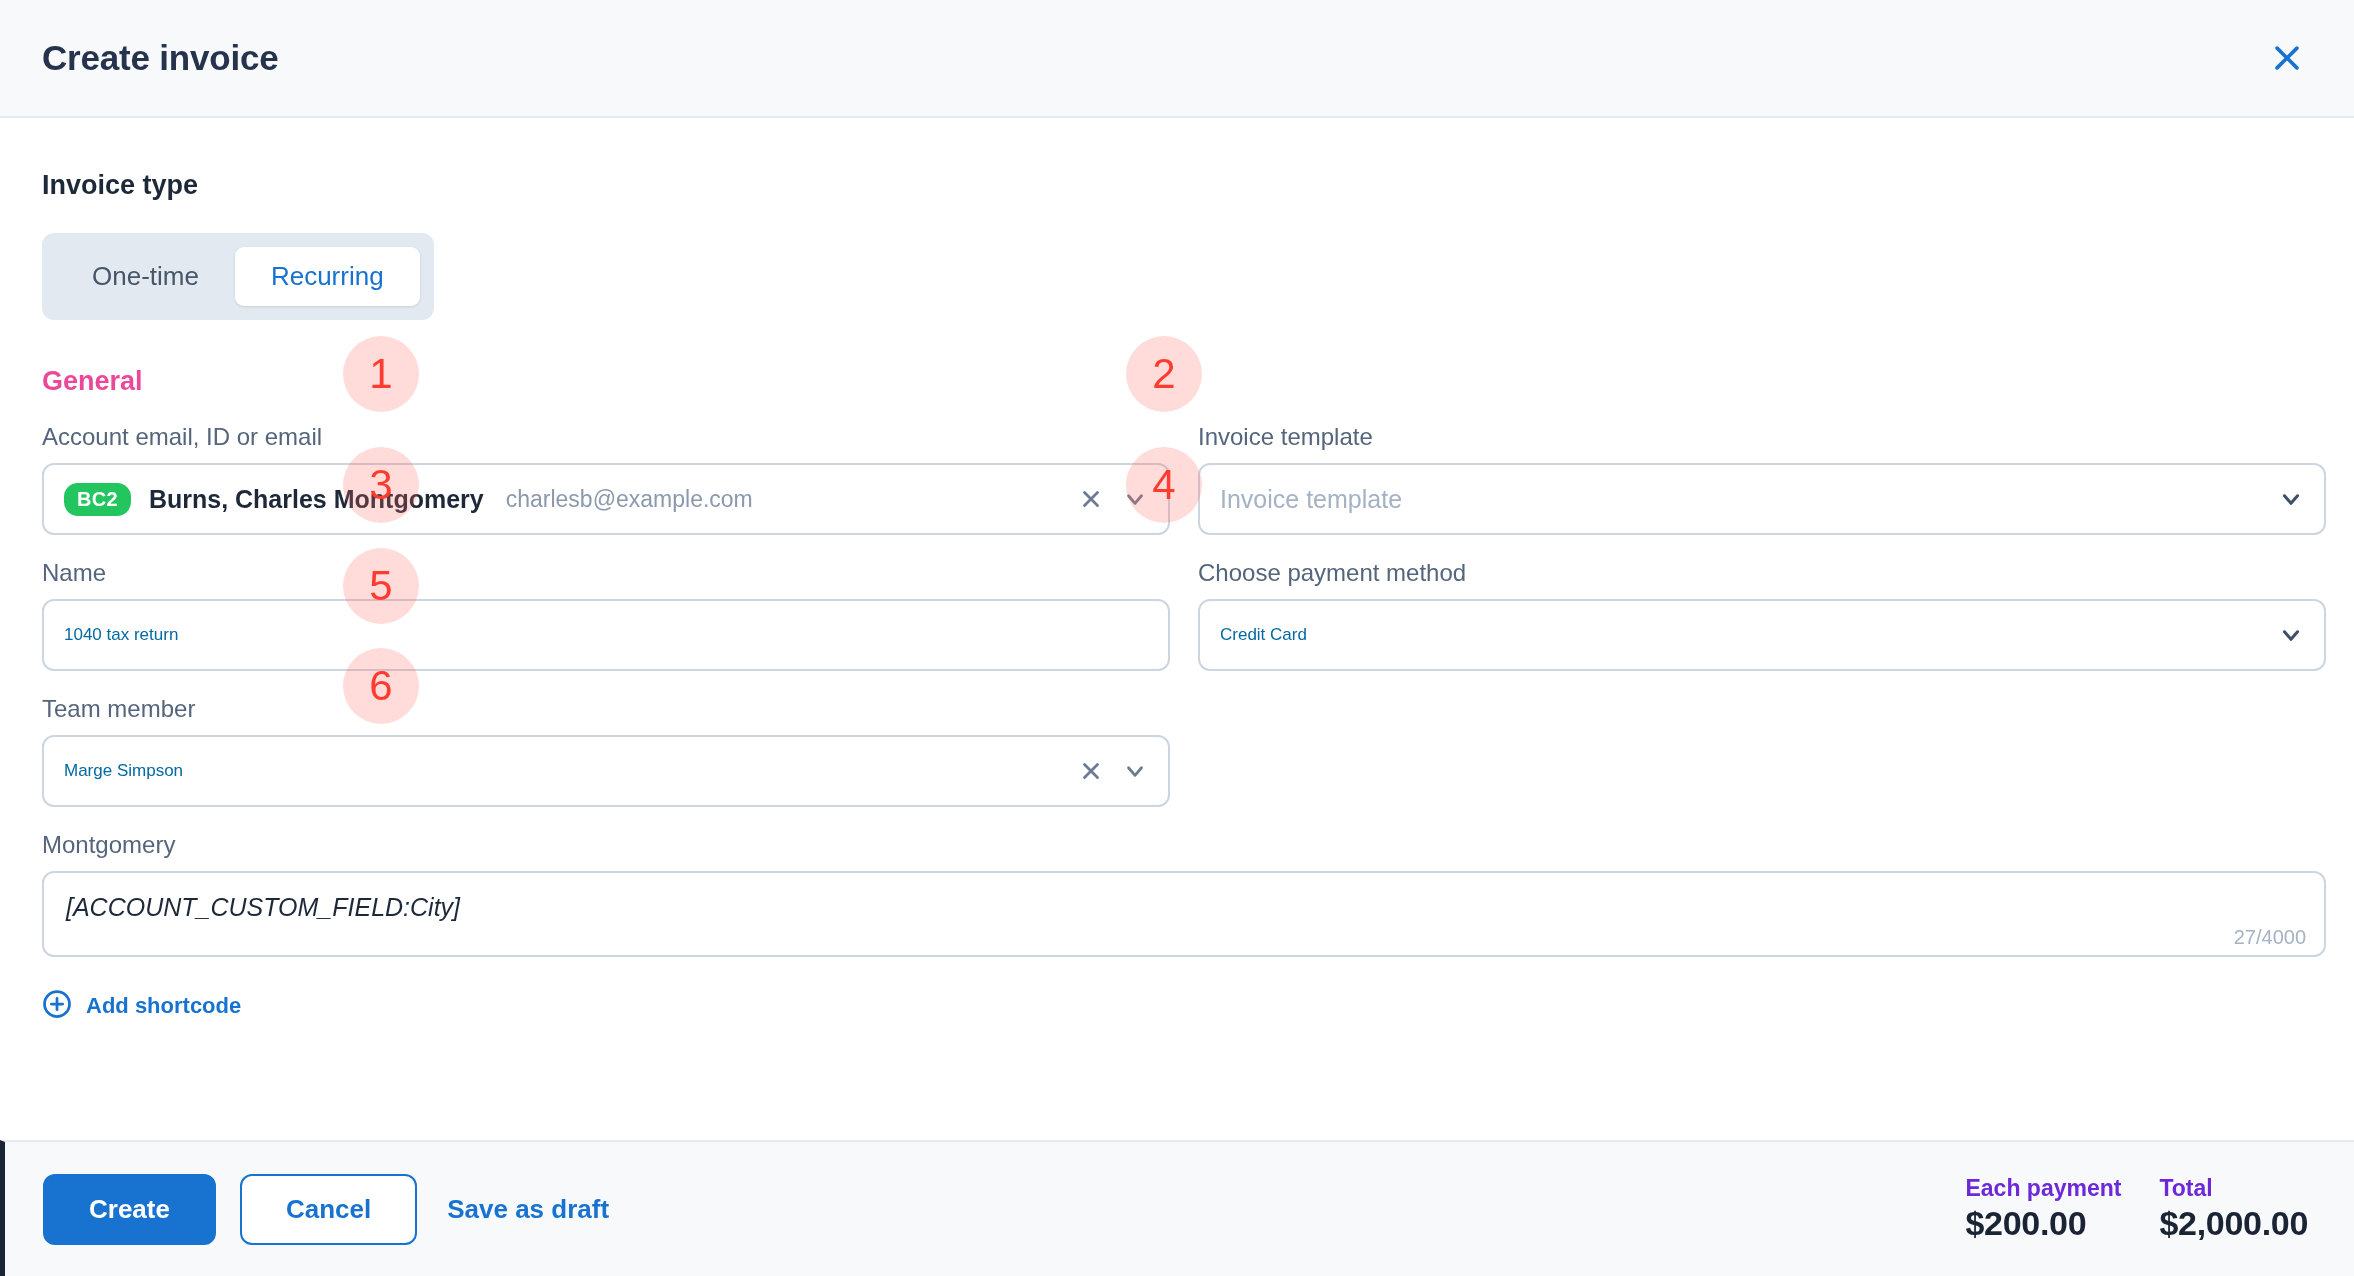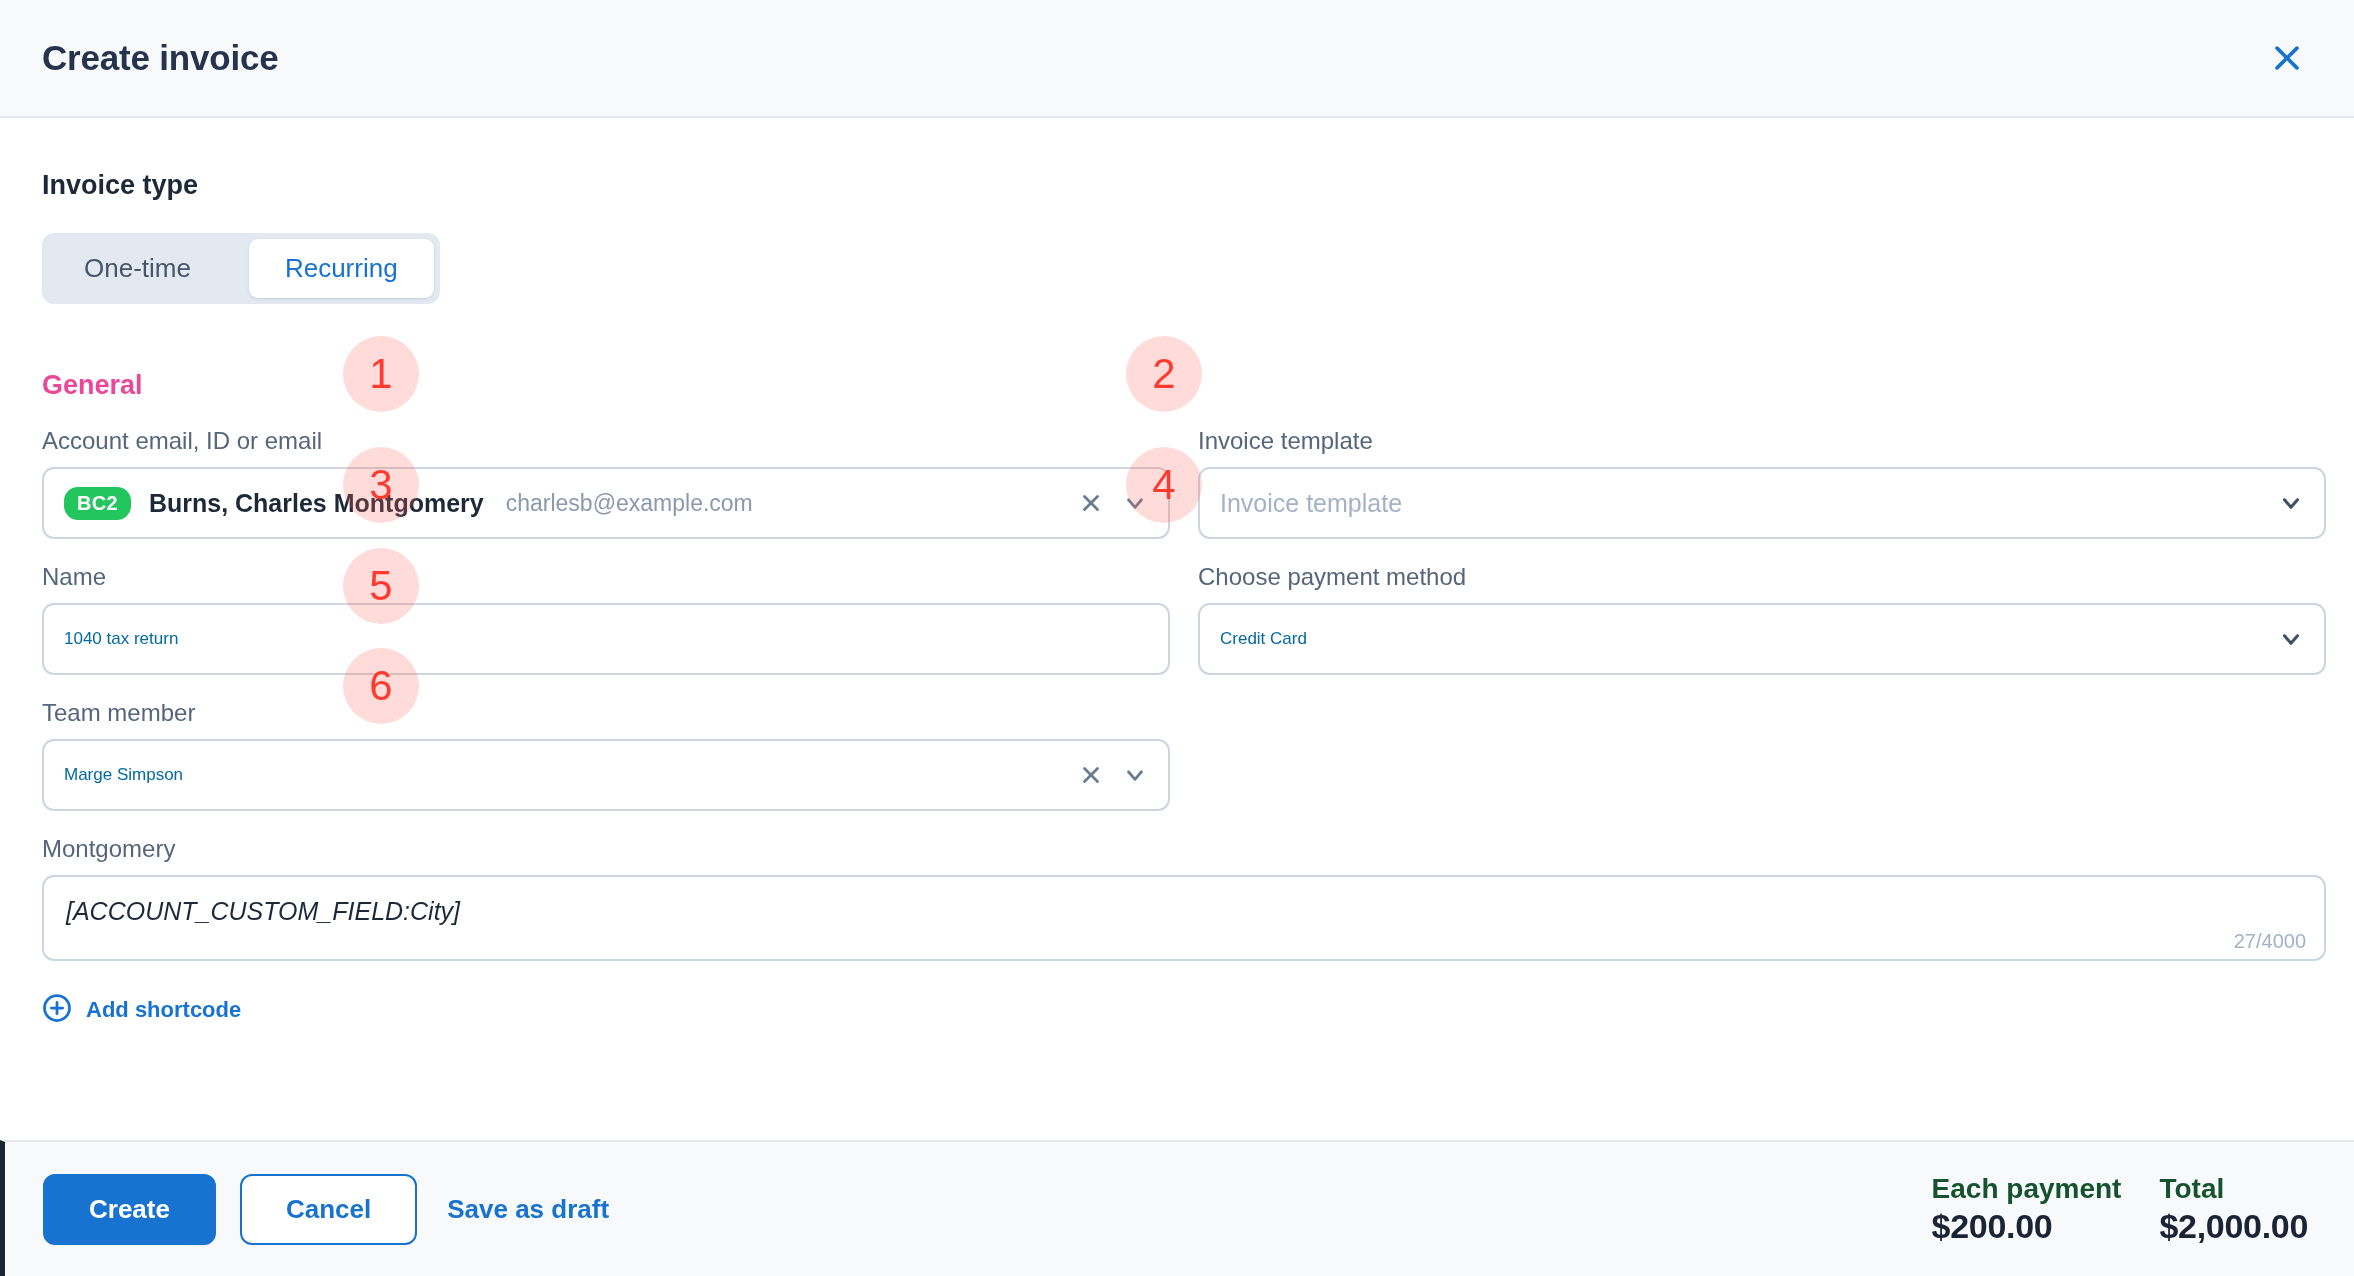--- a/index.html
+++ b/index.html
@@ -63,23 +63,22 @@
     font-weight: 700;
     color: #1d2939;
     margin-bottom: 32px;
   }
 
   
   .segmented {
     display: inline-flex;
     background: #e3e9f0;
     border-radius: 12px;
-    padding: 6px;
-    margin-bottom: 66px;
-    gap: 22px;
+    padding: 14px;
+    margin-bottom: 46px;
   }
   .segmented .seg {
     font-size: 26px;
     padding: 14px 36px;
     border-radius: 9px;
     cursor: pointer;
     color: #48566a;
     background: transparent;
     border: none;
     font-family: inherit;
@@ -258,23 +257,23 @@
 
   .footer-right {
     display: flex;
     align-items: flex-end;
     gap: 38px;
     padding-right: 6px;
   }
   .total-block { text-align: left; }
   .total-label {
     display: block;
-    font-size: 28px;
-    font-weight: 700;
-    color: #14532d;
+    font-size: 23px;
+    font-weight: 700;
+    color: #6d28d9;
     margin-bottom: 2px;
   }
   .total-value {
     display: block;
     font-size: 34px;
     font-weight: 700;
     color: #1a2435;
     letter-spacing: -0.3px;
   }
 

